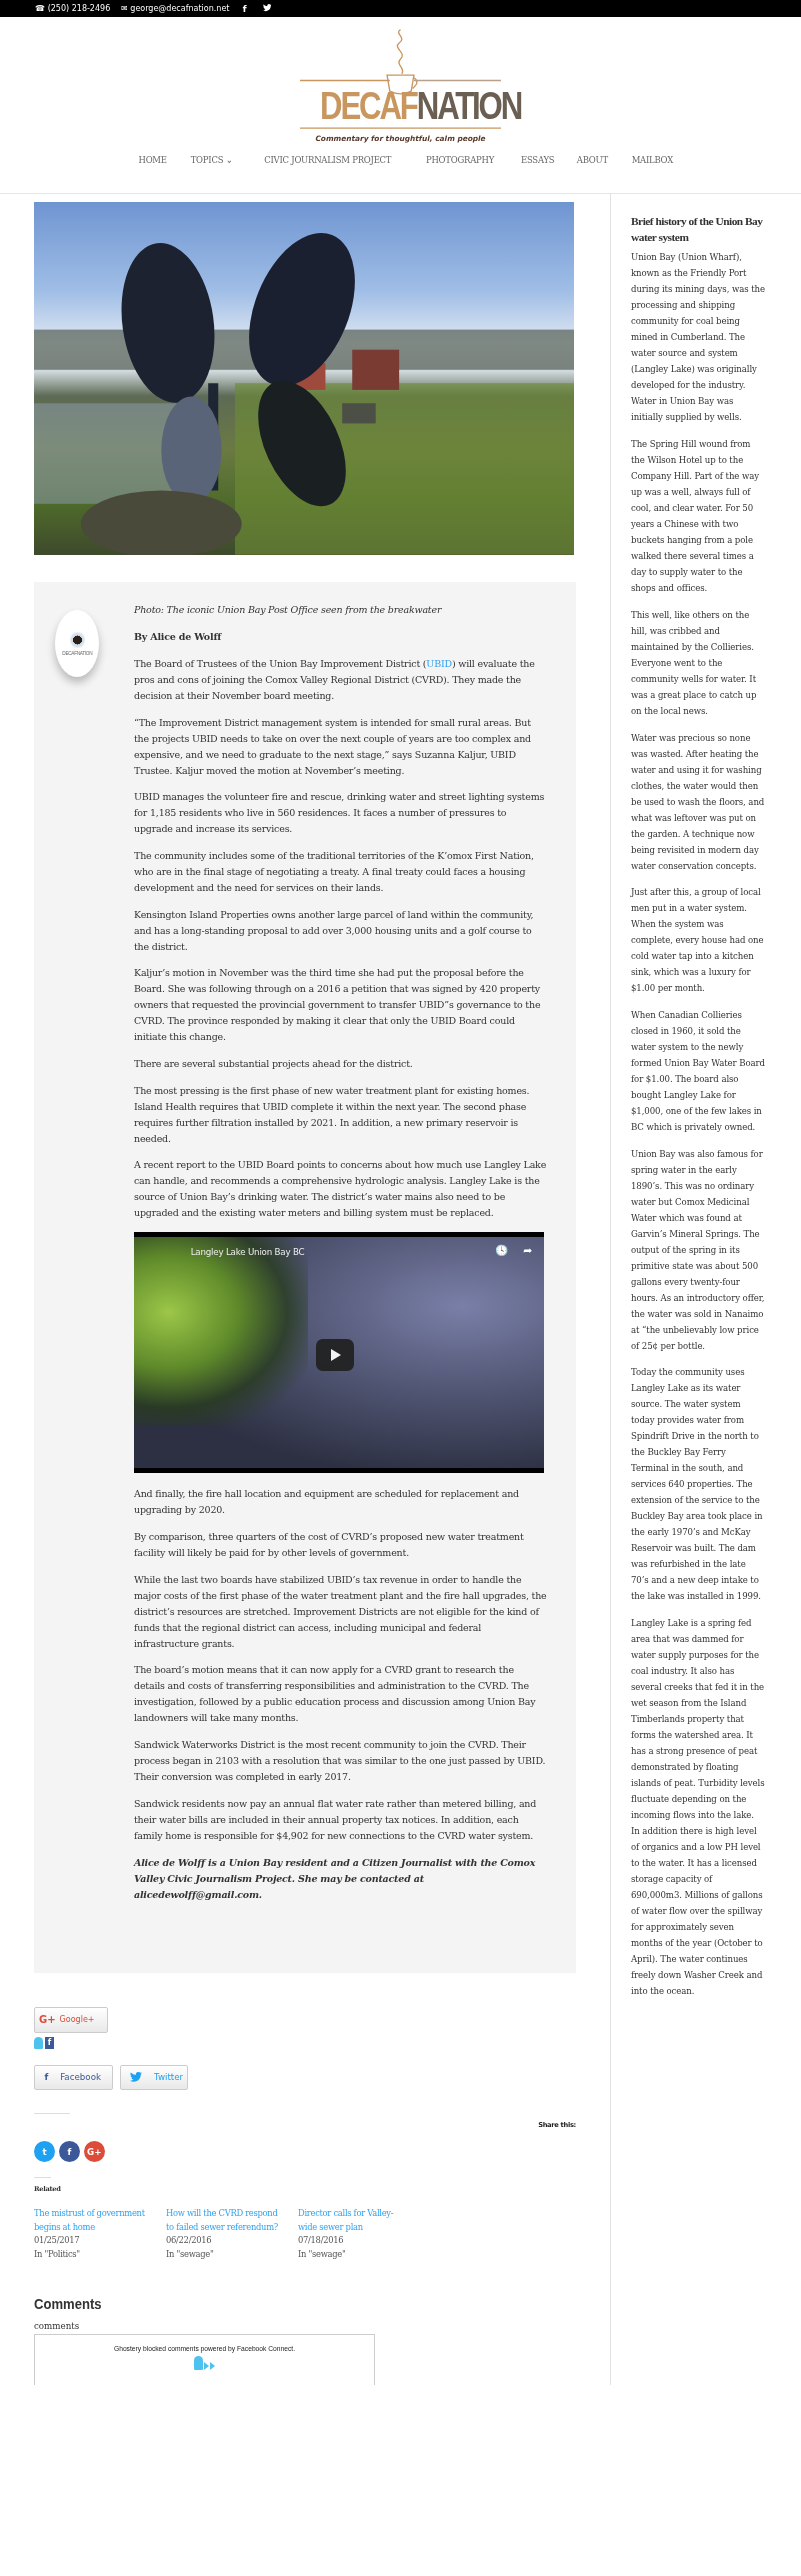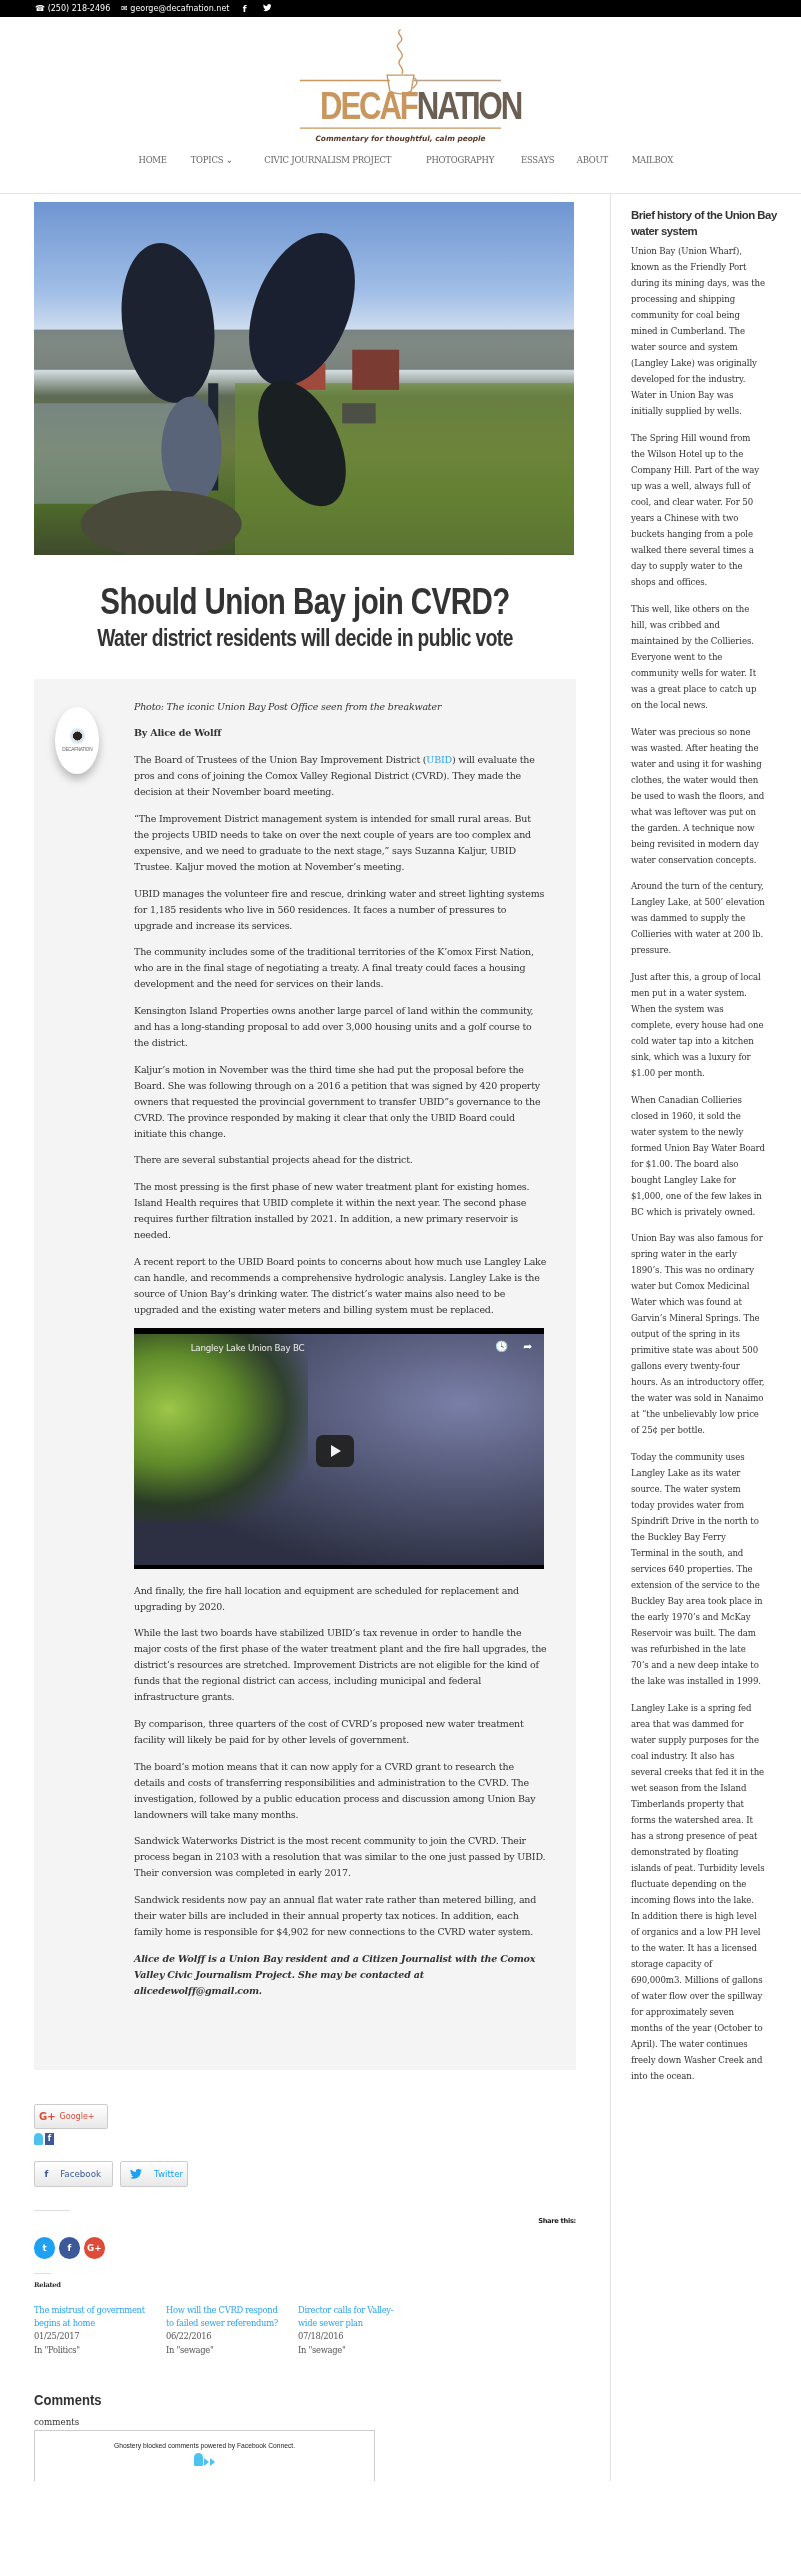--- a/index.html
+++ b/index.html
@@ -77,21 +77,21 @@
   .related .rt { color: #2ea3f2; }
   .related .meta { color: #555; }
   .comments-h { font-family: "Liberation Sans", sans-serif; font-weight: bold; font-size: 15.4px; color: #333; margin-top: 34px; transform: scaleX(0.85); transform-origin: left; }
   .comments-sub { font-family: "DejaVu Serif", serif; font-size: 8.7px; color: #333; margin-top: 8px; }
   .comments-box { width: 341px; height: 51px; border: 0.7px solid #ccc; border-bottom: none; margin-top: 2.7px; text-align: center; font-family: "Liberation Sans", sans-serif; font-size: 6.7px; padding-top: 10.7px; color: #222; }
   .comments-box .ico { margin-top: 4px; display: inline-flex; gap: 1.3px; align-items: flex-end; }
   .comments-box .ico .g { width: 9.4px; height: 13.4px; background: #4ec2ef; border-radius: 4.7px 4.7px 1.3px 1.3px; }
   .comments-box .ico .a { width: 0; height: 0; border-left: 5.4px solid #4ec2ef; border-top: 4px solid transparent; border-bottom: 4px solid transparent; }
 
   
-  .sb-title { font-family: Liberation Sans, sans-serif; font-weight: bold; font-size: 11.4px; line-height: 16px; color: #333; letter-spacing: -0.5px; margin-top: 5px; }
+  .sb-title { font-family: Liberation Serif, serif; font-weight: bold; font-size: 11.4px; line-height: 16px; color: #333; letter-spacing: -0.5px; margin-top: 11px; }
   .sb-body { font-family: "DejaVu Serif", serif; font-size: 8.6px; line-height: 16px; color: #333; margin-top: 4px; width: 134px; letter-spacing: -0.1px; }
   .sb-body p { margin-bottom: 10.7px; }
 </style>
 </head>
 <body>
 
 <div class="topbar">
   <span class="item">
     <span>☎</span>
     <span>(250) 218-2496</span>
@@ -146,24 +146,20 @@
         <path d="M260 270 L260 430 L275 430 L275 270 Z" fill="#1e2633"></path>
         <ellipse cx="200" cy="180" rx="68" ry="120" fill="#1c2230" transform="rotate(-8 200 180)"></ellipse>
         <ellipse cx="400" cy="160" rx="70" ry="120" fill="#1a2030" transform="rotate(22 400 160)"></ellipse>
         <ellipse cx="235" cy="370" rx="45" ry="80" fill="#5a6478"></ellipse>
         <ellipse cx="400" cy="360" rx="55" ry="100" fill="#1a1f22" transform="rotate(-25 400 360)"></ellipse>
         <ellipse cx="190" cy="480" rx="120" ry="50" fill="#4a4a3a"></ellipse>
         <rect x="460" y="300" width="50" height="30" fill="#4b4f45"></rect>
       </svg>
     </div>
 
-    <div class="title">
-      <h1>Should Union Bay join CVRD?</h1>
-      <h2>Water district residents will decide in public vote</h2>
-    </div>
 
     <div class="article">
       <div class="avatar-col">
         <div class="avatar">
           <div class="cup"></div>
           <div class="txt">DECAFNATION</div>
         </div>
       </div>
       <div class="body-col">
         <p class="caption">Photo: The iconic Union Bay Post Office seen from the breakwater</p>
@@ -183,22 +179,22 @@
           <div class="foliage"></div>
           <div class="vtitle">Langley Lake Union Bay BC</div>
           <div class="vicons">
             <span>🕓</span>
             <span>➦</span>
           </div>
           <div class="play"></div>
         </div>
 
         <p>And finally, the fire hall location and equipment are scheduled for replacement and upgrading by 2020.</p>
+        <p>By comparison, three quarters of the cost of CVRD’s proposed new water treatment facility will likely be paid for by other levels of government.</p>
         <p>While the last two boards have stabilized UBID’s tax revenue in order to handle the major costs of the first phase of the water treatment plant and the fire hall upgrades, the district’s resources are stretched. Improvement Districts are not eligible for the kind of funds that the regional district can access, including municipal and federal infrastructure grants.</p>
-        <p>By comparison, three quarters of the cost of CVRD’s proposed new water treatment facility will likely be paid for by other levels of government.</p>
         <p>The board’s motion means that it can now apply for a CVRD grant to research the details and costs of transferring responsibilities and administration to the CVRD. The investigation, followed by a public education process and discussion among Union Bay landowners will take many months.</p>
         <p>Sandwick Waterworks District is the most recent community to join the CVRD. Their process began in 2103 with a resolution that was similar to the one just passed by UBID. Their conversion was completed in early 2017.</p>
         <p>Sandwick residents now pay an annual flat water rate rather than metered billing, and their water bills are included in their annual property tax notices. In addition, each family home is responsible for $4,902 for new connections to the CVRD water system.</p>
         <p class="bio">Alice de Wolff is a Union Bay resident and a Citizen Journalist with the Comox Valley Civic Journalism Project. She may be contacted at alicedewolff@gmail.com.</p>
       </div>
     </div>
 
     <div class="share">
       <div class="gplus-btn">
         <b>G+</b>
@@ -260,21 +256,20 @@
   </div>
 
   <aside class="sidebar">
     <div class="sb-title">Brief history of the Union Bay water system</div>
     <div class="sb-body">
       <p style="white-space:pre-line">Union Bay (Union Wharf), known as the Friendly Port during its mining days, was the processing and shipping community for coal being mined in Cumberland. The water source and system (Langley Lake) was originally developed for the industry.
 Water in Union Bay was initially supplied by wells.</p>
       <p>The Spring Hill wound from the Wilson Hotel up to the Company Hill. Part of the way up was a well, always full of cool, and clear water. For 50 years a Chinese with two buckets hanging from a pole walked there several times a day to supply water to the shops and offices.</p>
       <p>This well, like others on the hill, was cribbed and maintained by the Collieries. Everyone went to the community wells for water. It was a great place to catch up on the local news.</p>
       <p>Water was precious so none was wasted. After heating the water and using it for washing clothes, the water would then be used to wash the floors, and what was leftover was put on the garden. A technique now being revisited in modern day water conservation concepts.</p>
-      <p>Around the turn of the century, Langley Lake, at 500’ elevation was dammed to supply the Collieries with water at 200 lb. pressure.</p>
       <p>Just after this, a group of local men put in a water system. When the system was complete, every house had one cold water tap into a kitchen sink, which was a luxury for $1.00 per month.</p>
       <p>When Canadian Collieries closed in 1960, it sold the water system to the newly formed Union Bay Water Board for $1.00. The board also bought Langley Lake for $1,000, one of the few lakes in BC which is privately owned.</p>
       <p>Union Bay was also famous for spring water in the early 1890’s. This was no ordinary water but Comox Medicinal Water which was found at Garvin’s Mineral Springs. The output of the spring in its primitive state was about 500 gallons every twenty-four hours. As an introductory offer, the water was sold in Nanaimo at “the unbelievably low price of 25¢ per bottle.</p>
       <p>Today the community uses Langley Lake as its water source. The water system today provides water from Spindrift Drive in the north to the Buckley Bay Ferry Terminal in the south, and services 640 properties. The extension of the service to the Buckley Bay area took place in the early 1970’s and McKay Reservoir was built. The dam was refurbished in the late 70’s and a new deep intake to the lake was installed in 1999.</p>
       <p>Langley Lake is a spring fed area that was dammed for water supply purposes for the coal industry. It also has several creeks that fed it in the wet season from the Island Timberlands property that forms the watershed area. It has a strong presence of peat demonstrated by floating islands of peat. Turbidity levels fluctuate depending on the incoming flows into the lake. In addition there is high level of organics and a low PH level to the water. It has a licensed storage capacity of 690,000m3. Millions of gallons of water flow over the spillway for approximately seven months of the year (October to April). The water continues freely down Washer Creek and into the ocean.</p>
     </div>
   </aside>
 </div>
 
 

